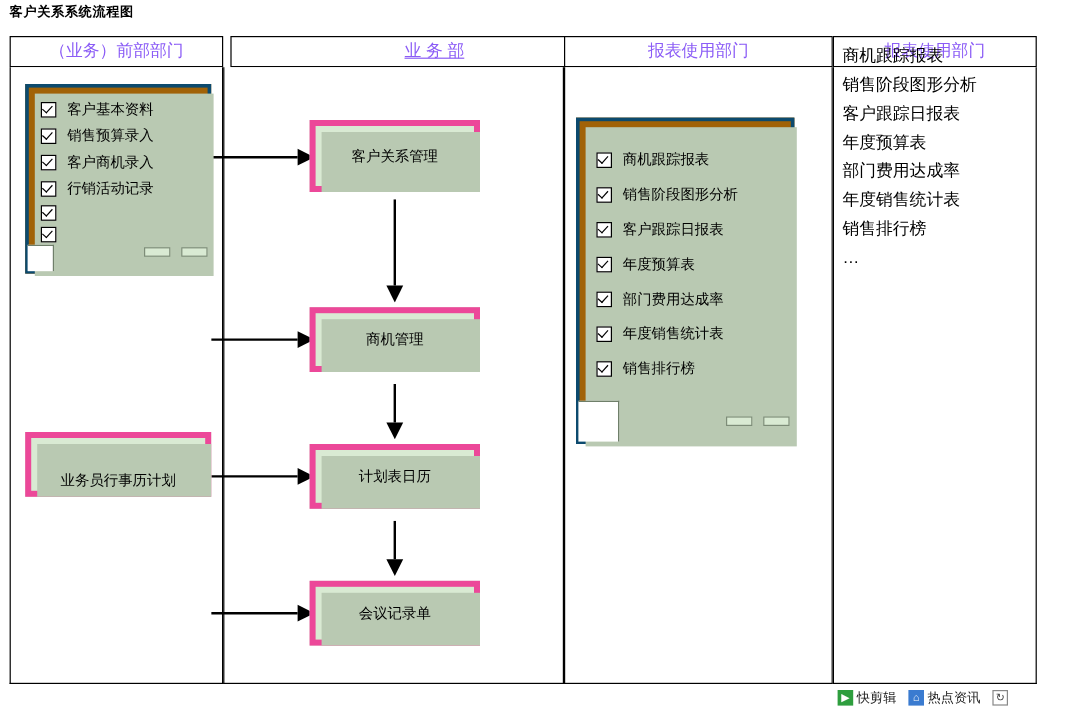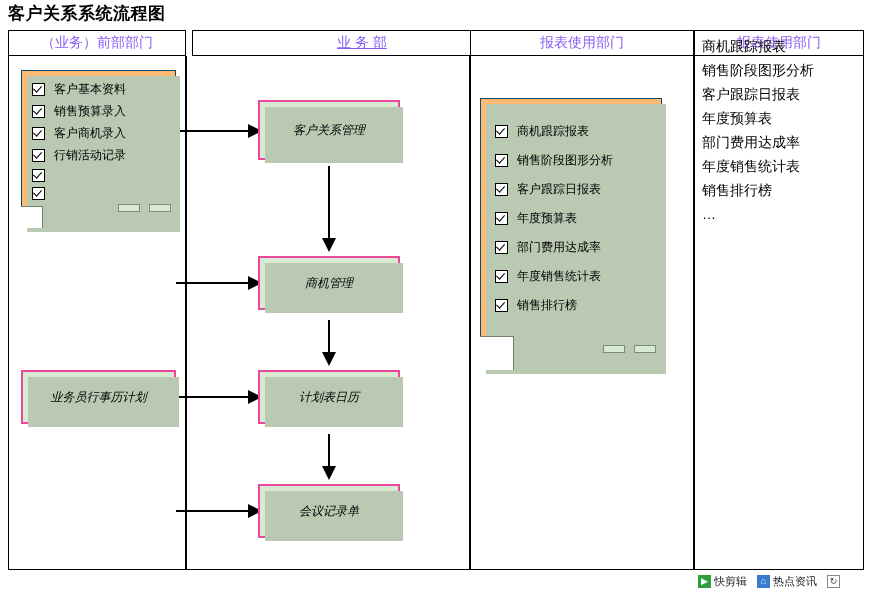--- a/index.html
+++ b/index.html
@@ -11,21 +11,21 @@
     height: 590px;
     background: #ffffff;
     font-family: "Liberation Sans", "DejaVu Sans", sans-serif;
     position: relative;
     overflow: hidden;
   }
   #page-title {
     position: absolute;
     left: 8px;
     top: 2px;
-    font-size: 17px;
+    font-size: 11px;
     font-weight: bold;
     color: #000000;
     letter-spacing: 0.5px;
   }
   #diagram {
     position: absolute;
     left: 8px;
     top: 30px;
     width: 856px;
     height: 540px;
@@ -49,22 +49,22 @@
     height: 514px;
     border-left: 1px solid #000000;
     border-right: 1px solid #000000;
     border-bottom: 1px solid #000000;
     box-sizing: border-box;
     background: #ffffff;
   }
   
   .doc {
     position: absolute;
-    background: #fdba74;
-    border: 1px solid #0c4a6e;
+    background: #a16207;
+    border: 3px solid #0c4a6e;
     box-sizing: border-box;
   }
   .doc .shadow {
     position: absolute;
     left: 5px;
     top: 5px;
     right: -5px;
     bottom: -5px;
     background: #b9c9b2;
     z-index: -1;
@@ -76,28 +76,27 @@
     width: 22px;
     height: 22px;
     background: #ffffff;
     border-right: 1px solid #6f7f6a;
     border-top: 1px solid #6f7f6a;
     box-sizing: border-box;
   }
   .node-box {
     position: absolute;
     background: #d9ead3;
-    border: 2px solid #ec4899;
+    border: 5px solid #ec4899;
     box-sizing: border-box;
     display: flex;
     align-items: center;
     justify-content: center;
     font-size: 12px;
     color: #000000;
-    font-style: italic;
   }
   .node-box .shadow {
     position: absolute;
     left: 5px;
     top: 5px;
     right: -5px;
     bottom: -5px;
     background: #b9c9b2;
     z-index: -1;
   }
@@ -243,21 +242,21 @@
         <span></span>
       </div>
     </div>
     <div class="btnpair" style="left:96px; top:133px;">
       <span class="mini"></span>
       <span class="mini"></span>
     </div>
     <div class="doc-fold"></div>
   </div>
 
-  <div class="node-box shadow-host" style="left:13px; top:340px; width:155px; height:54px;">
+  <div class="node-box shadow-host" style="left:13px; top:330px; width:155px; height:54px;align-items:flex-end;">
     <div class="shadow"></div>
     <span>业务员行事历计划</span>
   </div>
 
   <div class="node-box shadow-host" style="left:250px; top:70px; width:142px; height:60px;">
     <div class="shadow"></div>
     <span>客户关系管理</span>
   </div>
   <div class="node-box shadow-host" style="left:250px; top:340px; width:142px; height:54px;">
     <div class="shadow"></div>

